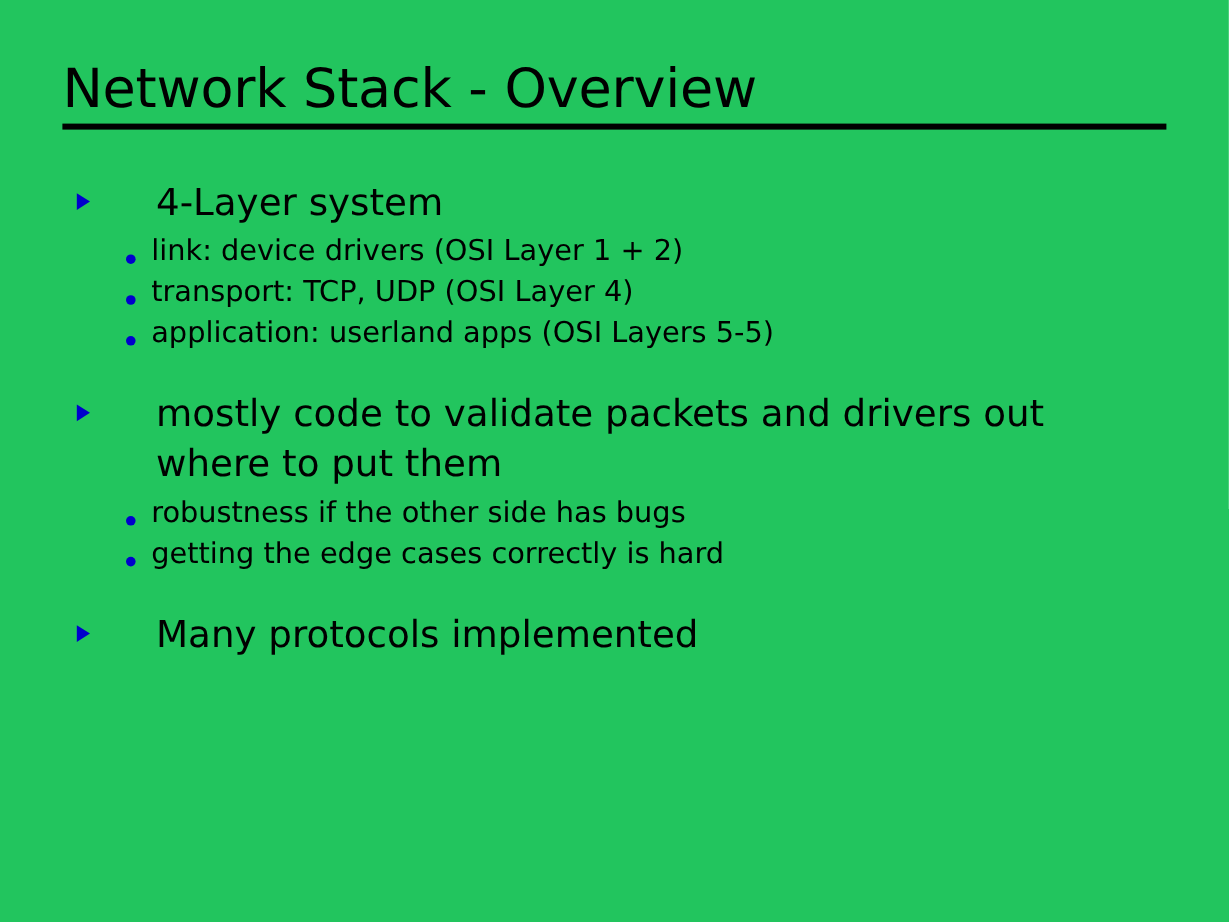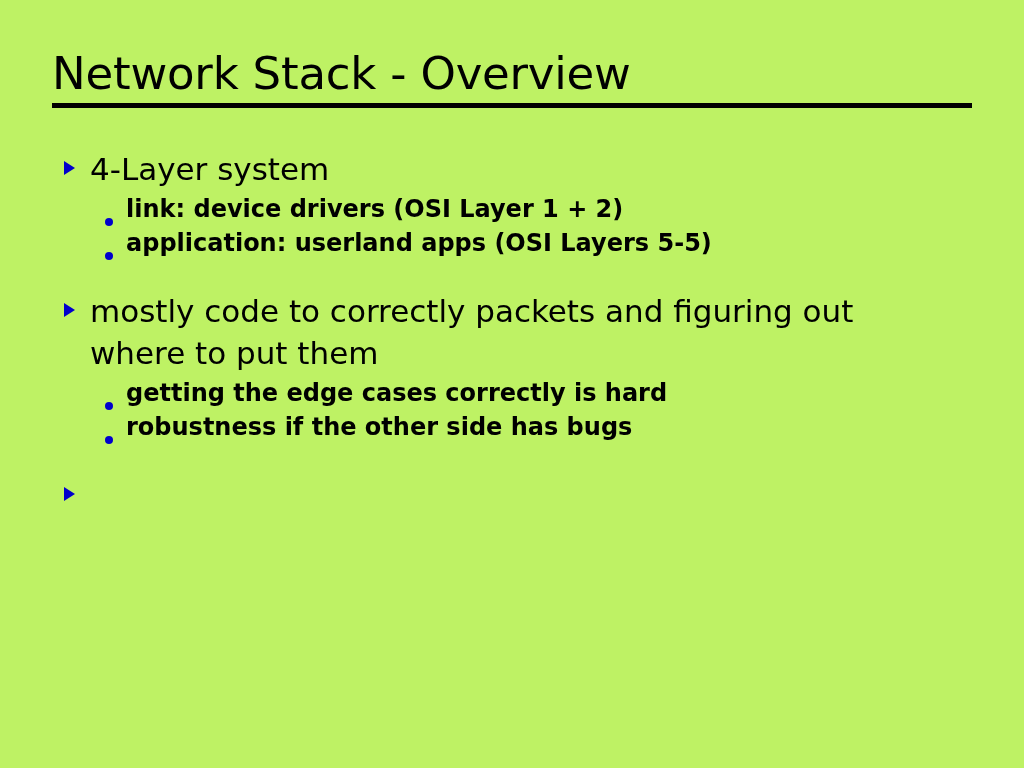--- a/index.html
+++ b/index.html
@@ -13,21 +13,21 @@
     overflow: hidden;
     font-family: "DejaVu Sans", sans-serif;
     color: #000000;
     -webkit-font-smoothing: antialiased;
   }
 
   .slide {
     position: relative;
     width: 1024px;
     height: 768px;
-    background: #bef264;
+    background: #22c55e;
   }
 
   
   .title-block {
     position: absolute;
     left: 52px;
     top: 48px;
     width: 920px;
   }
   .slide-title {
@@ -58,20 +58,21 @@
   }
   .group:last-child {
     margin-bottom: 0;
   }
 
   
   .l1 {
     display: flex;
     align-items: flex-start;
     margin-bottom: 2px;
+    gap: 40px;
   }
   .l1-marker {
     flex: 0 0 auto;
     width: 26px;
     padding-top: 13px;
     line-height: 0;
   }
   .tri {
     display: block;
     width: 0;
@@ -89,23 +90,22 @@
   }
 
   
   .l2-list {
     margin: 0;
     padding: 0;
     list-style: none;
   }
   .l2 {
     display: flex;
-    align-items: flex-end;
+    align-items: center;
     margin-left: 41px;
-    font-weight: bold;
   }
   .l2-marker {
     flex: 0 0 auto;
     width: 21px;
     padding-top: 13px;
     line-height: 0;
   }
   .dot {
     display: block;
     width: 8px;
@@ -145,54 +145,61 @@
         <li class="l2">
           <span class="l2-marker">
             <span class="dot"></span>
           </span>
           <span class="l2-text">link: device drivers (OSI Layer 1 + 2)</span>
         </li>
         <li class="l2">
           <span class="l2-marker">
             <span class="dot"></span>
           </span>
+          <span class="l2-text">transport: TCP, UDP (OSI Layer 4)</span>
+        </li>
+        <li class="l2">
+          <span class="l2-marker">
+            <span class="dot"></span>
+          </span>
           <span class="l2-text">application: userland apps (OSI Layers 5-5)</span>
         </li>
       </ul>
     </div>
 
     <div class="spacer-sm"></div>
 
     <div class="group">
       <div class="l1">
         <span class="l1-marker">
           <span class="tri"></span>
         </span>
-        <span class="l1-text">mostly code to correctly packets and figuring out where to put them</span>
+        <span class="l1-text">mostly code to validate packets and drivers out where to put them</span>
       </div>
       <ul class="l2-list">
         <li class="l2">
           <span class="l2-marker">
             <span class="dot"></span>
           </span>
+          <span class="l2-text">robustness if the other side has bugs</span>
+        </li>
+        <li class="l2">
+          <span class="l2-marker">
+            <span class="dot"></span>
+          </span>
           <span class="l2-text">getting the edge cases correctly is hard</span>
-        </li>
-        <li class="l2">
-          <span class="l2-marker">
-            <span class="dot"></span>
-          </span>
-          <span class="l2-text">robustness if the other side has bugs</span>
         </li>
       </ul>
     </div>
 
     <div class="spacer-sm"></div>
 
     <div class="group">
       <div class="l1">
         <span class="l1-marker">
           <span class="tri"></span>
         </span>
+        <span class="l1-text">Many protocols implemented</span>
       </div>
     </div>
 
   </div>
 </div>
 
 </body></html>

